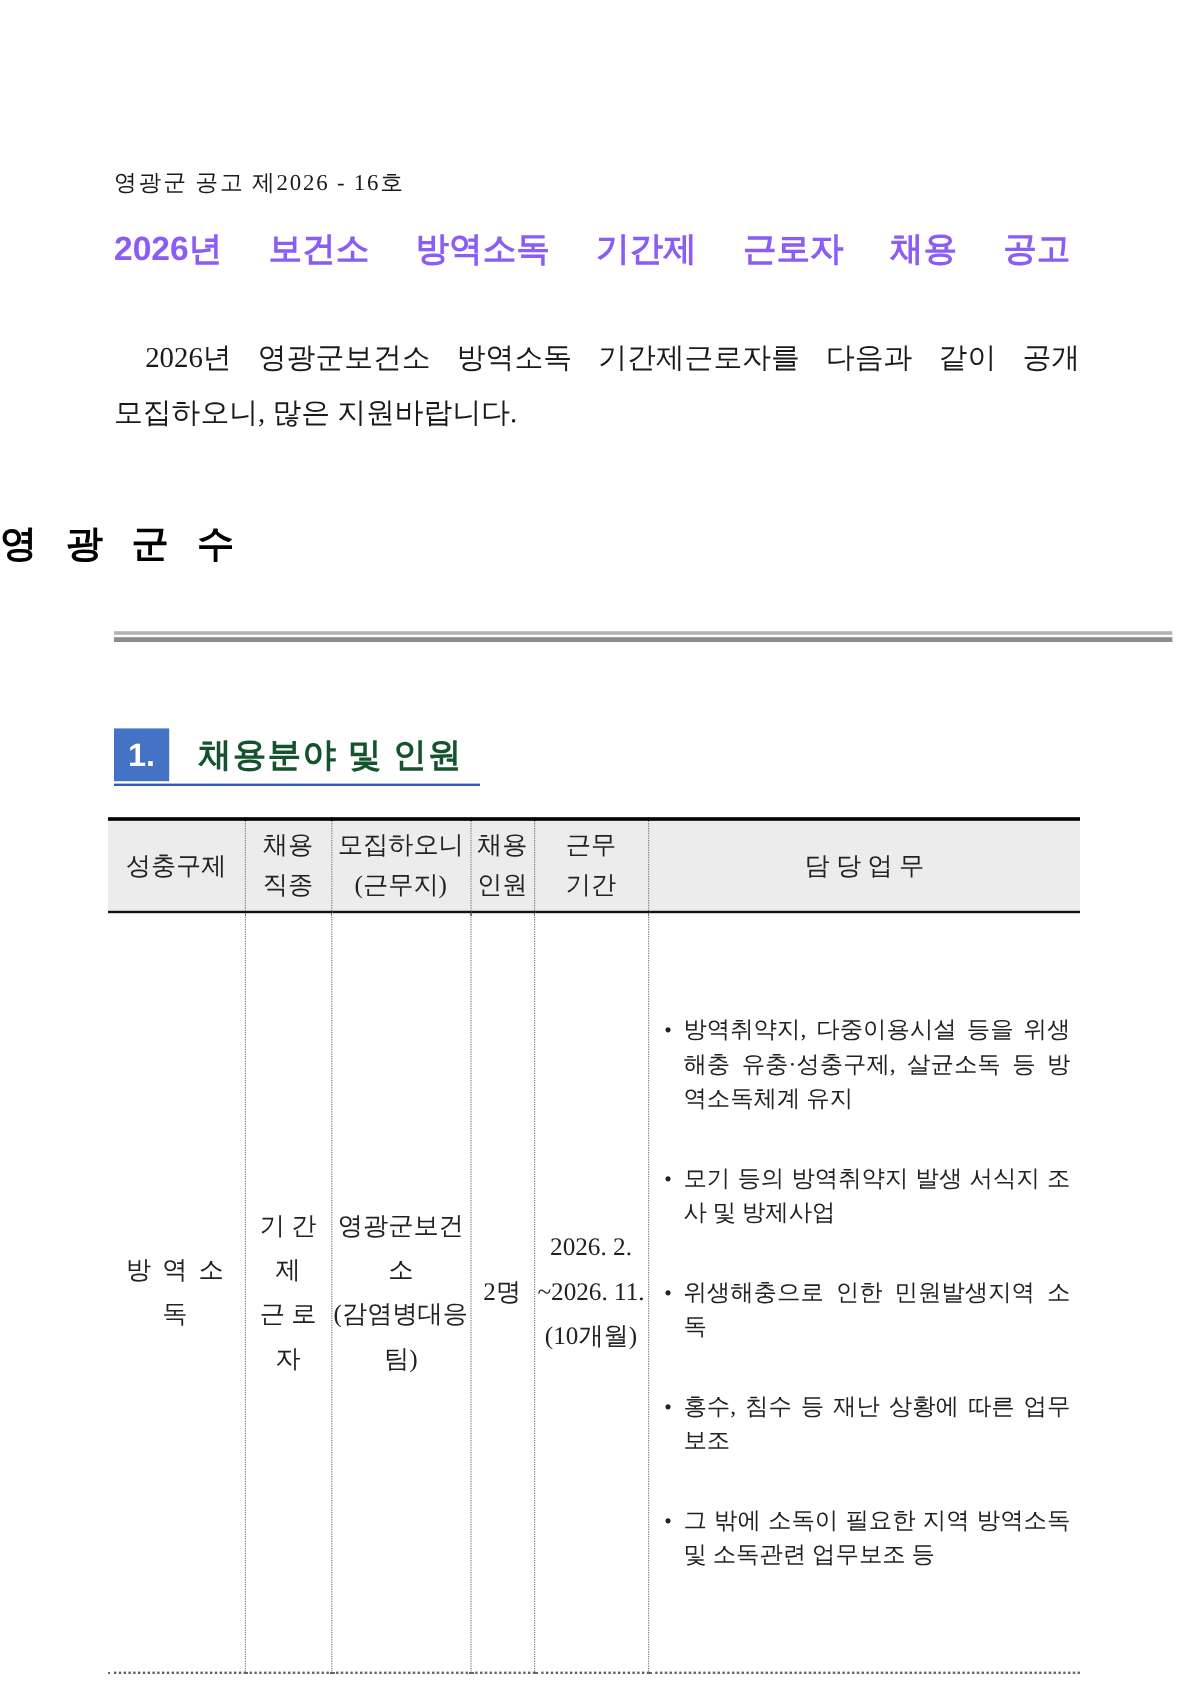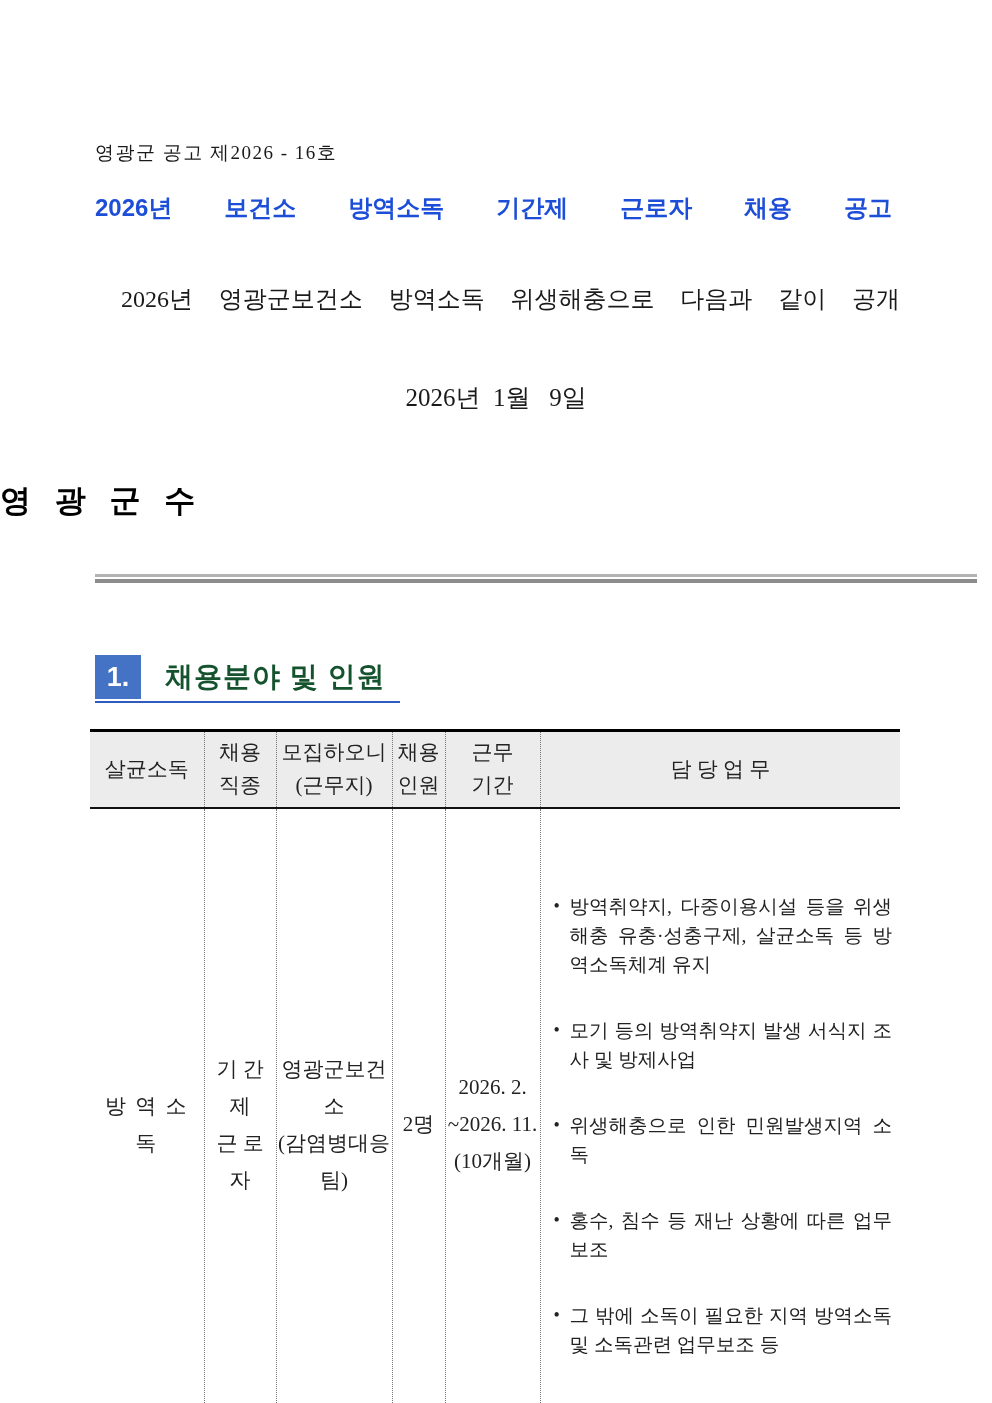--- a/index.html
+++ b/index.html
@@ -14,23 +14,23 @@
   .doc-number {
     margin: 138px 92px 0 95px;
     font-size: 19px;
     letter-spacing: 1.5px;
     line-height: 30px;
   }
   .doc-title {
     margin: 18px 100px 0 95px;
     font-family: "Liberation Sans", "DejaVu Sans", sans-serif;
     font-weight: bold;
-    font-size: 24px;
+    font-size: 28px;
     line-height: 44px;
-    color: #1d4ed8;
+    color: #8b5cf6;
     text-align: justify;
     text-align-last: justify;
     white-space: nowrap;
   }
   .intro {
     margin: 46px 92px 0 95px;
     font-size: 24px;
     line-height: 46px;
   }
   .intro-line1 {
@@ -149,24 +149,24 @@
 </head>
 <body>
 
 <div class="page">
 
   <div class="doc-number">영광군 공고 제2026 - 16호</div>
 
   <h1 class="doc-title">2026년 보건소 방역소독 기간제 근로자 채용 공고</h1>
 
   <p class="intro">
-    <span class="intro-line1">2026년 영광군보건소 방역소독 위생해충으로 다음과 같이 공개</span>
+    <span class="intro-line1">2026년 영광군보건소 방역소독 기간제근로자를 다음과 같이 공개</span>
+    <span class="intro-line2">모집하오니, 많은 지원바랍니다.</span>
   </p>
 
-  <div class="doc-date">2026년  1월   9일</div>
 
   <div class="signature">영 광 군 수</div>
 
   <div class="double-rule"></div>
 
   <div class="section-header-wrap">
     <div class="section-header">
       <span class="sec-num-box">1.</span>
       <span class="sec-title">채용분야 및 인원</span>
     </div>
@@ -176,21 +176,21 @@
     <colgroup>
       <col style="width:114px">
       <col style="width:72px">
       <col style="width:116px">
       <col style="width:53px">
       <col style="width:95px">
       <col style="width:360px">
     </colgroup>
     <thead>
       <tr>
-        <th>살균소독</th>
+        <th>성충구제</th>
         <th>채용
 직종</th>
         <th>모집하오니
 (근무지)</th>
         <th>채용
 인원</th>
         <th>근무
 기간</th>
         <th>담 당 업 무</th>
       </tr>

